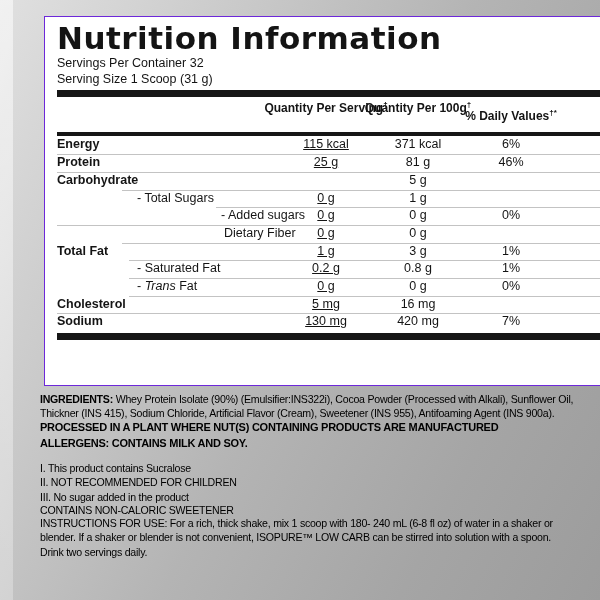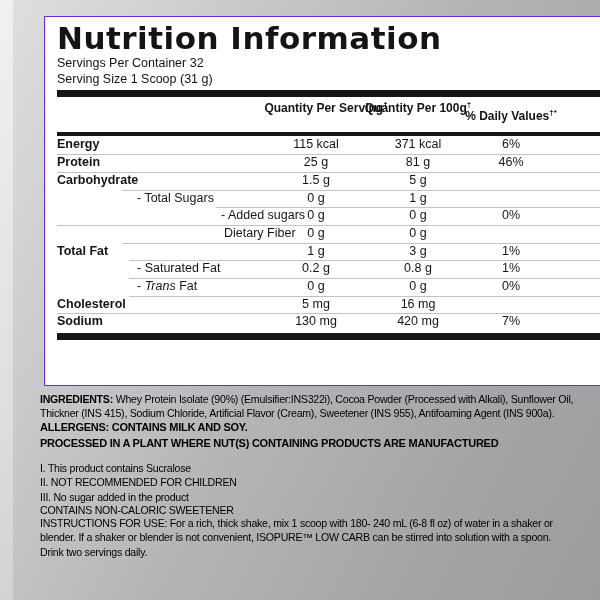--- a/index.html
+++ b/index.html
@@ -31,21 +31,21 @@
   .h1{left:206px;width:126px;}
   .h2{left:301px;width:120px;}
   .h3{left:396px;width:116px;top:8px;}
 
   .rows{position:relative;}
   .trow{position:relative;height:17.7px;line-height:17.7px;font-size:12.5px;white-space:nowrap;}
   .rule{position:absolute;top:0;right:0;height:1px;background:#c3c3c3;}
   .lbl{display:inline-block;}
   .lbl.b{font-weight:bold;}
   .val{position:absolute;top:0;text-align:center;}
-  .v1{left:196px;width:126px;}
+  .v1{left:206px;width:126px;text-decoration:underline;}
   .v2{left:301px;width:120px;}
   .v3{left:396px;width:116px;}
 
   .footnotes{margin-top:3px;font-size:11.5px;line-height:1.24;color:#1d1d1d;}
   .footnotes p{margin:0;}
 
   
   .lower{position:absolute;left:40px;top:392px;width:534px;color:#000000;
     letter-spacing:-0.25px;}
   .lower p{margin:0;}
@@ -71,39 +71,39 @@
   <div class="colhead">
     <div class="hcell h1"><span>Quantity Per Serving</span><sup>†</sup></div>
     <div class="hcell h2"><span>Quantity Per 100g</span><sup>†</sup></div>
     <div class="hcell h3"><span>% Daily Values</span><sup>†*</sup></div>
   </div>
   <div class="bar bar-mid"></div>
 
   <div class="rows">
       <div class="trow"><span class="lbl b" style="padding-left: 0px;">Energy</span><span class="val v1">115 kcal</span><span class="val v2">371 kcal</span><span class="val v3">6%</span></div>
       <div class="trow"><span class="rule" style="left: 0px;"></span><span class="lbl b" style="padding-left: 0px;">Protein</span><span class="val v1">25 g</span><span class="val v2">81 g</span><span class="val v3">46%</span></div>
-      <div class="trow"><span class="rule" style="left: 0px;"></span><span class="lbl b" style="padding-left: 0px;">Carbohydrate</span><span class="val v1">1.5 g</span><span class="val v2">5 g</span><span class="val v3"></span></div>
+      <div class="trow"><span class="rule" style="left: 0px;"></span><span class="lbl b" style="padding-left: 0px;">Carbohydrate</span><span class="val v2">5 g</span><span class="val v3"></span></div>
       <div class="trow"><span class="rule" style="left: 65px;"></span><span class="lbl" style="padding-left: 80px;">- Total Sugars</span><span class="val v1">0 g</span><span class="val v2">1 g</span><span class="val v3"></span></div>
       <div class="trow"><span class="rule" style="left: 159px;"></span><span class="lbl" style="padding-left: 164px;">- Added sugars</span><span class="val v1">0 g</span><span class="val v2">0 g</span><span class="val v3">0%</span></div>
       <div class="trow"><span class="rule" style="left: 0px;"></span><span class="lbl" style="padding-left: 167px;">Dietary Fiber</span><span class="val v1">0 g</span><span class="val v2">0 g</span><span class="val v3"></span></div>
       <div class="trow"><span class="rule" style="left: 65px;"></span><span class="lbl b" style="padding-left: 0px;">Total Fat</span><span class="val v1">1 g</span><span class="val v2">3 g</span><span class="val v3">1%</span></div>
       <div class="trow"><span class="rule" style="left: 72px;"></span><span class="lbl" style="padding-left: 80px;">- Saturated Fat</span><span class="val v1">0.2 g</span><span class="val v2">0.8 g</span><span class="val v3">1%</span></div>
       <div class="trow"><span class="rule" style="left: 72px;"></span><span class="lbl" style="padding-left: 80px;">- <i>Trans</i> Fat</span><span class="val v1">0 g</span><span class="val v2">0 g</span><span class="val v3">0%</span></div>
       <div class="trow"><span class="rule" style="left: 72px;"></span><span class="lbl b" style="padding-left: 0px;">Cholesterol</span><span class="val v1">5 mg</span><span class="val v2">16 mg</span><span class="val v3"></span></div>
       <div class="trow"><span class="rule" style="left: 0px;"></span><span class="lbl b" style="padding-left: 0px;">Sodium</span><span class="val v1">130 mg</span><span class="val v2">420 mg</span><span class="val v3">7%</span></div>
     </div>
 
   <div class="bar bar-bottom"></div>
 </section>
 
 <section class="lower">
   <p class="ing"><b>INGREDIENTS:</b> <span>Whey Protein Isolate (90%) (Emulsifier:INS322i), Cocoa Powder (Processed with Alkali), Sunflower Oil, Thickner (INS 415), Sodium Chloride, Artificial Flavor (Cream), Sweetener (INS 955), Antifoaming Agent (INS 900a).</span></p>
   <p class="allerg">
+    <span>PROCESSED IN A PLANT WHERE NUT(S) CONTAINING PRODUCTS ARE MANUFACTURED</span>
     <span>ALLERGENS: CONTAINS MILK AND SOY.</span>
-    <span>PROCESSED IN A PLANT WHERE NUT(S) CONTAINING PRODUCTS ARE MANUFACTURED</span>
   </p>
   <div class="notes">
       <div>I. This product contains Sucralose</div>
       <div>II. NOT RECOMMENDED FOR CHILDREN</div>
       <div>III. No sugar added in the product</div>
     </div>
   <p class="sweet">CONTAINS NON-CALORIC SWEETENER</p>
   <p class="instr">INSTRUCTIONS FOR USE: For a rich, thick shake, mix 1 scoop with 180- 240 mL (6-8 fl oz) of water in a shaker or blender. If a shaker or blender is not convenient, ISOPURE™ LOW CARB can be stirred into solution with a spoon. Drink two servings daily.</p>
 </section>
 

